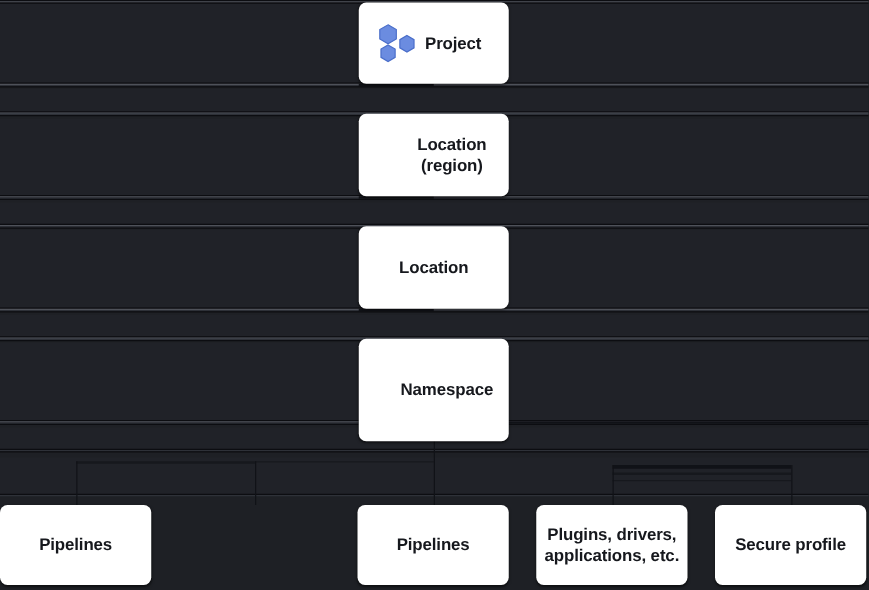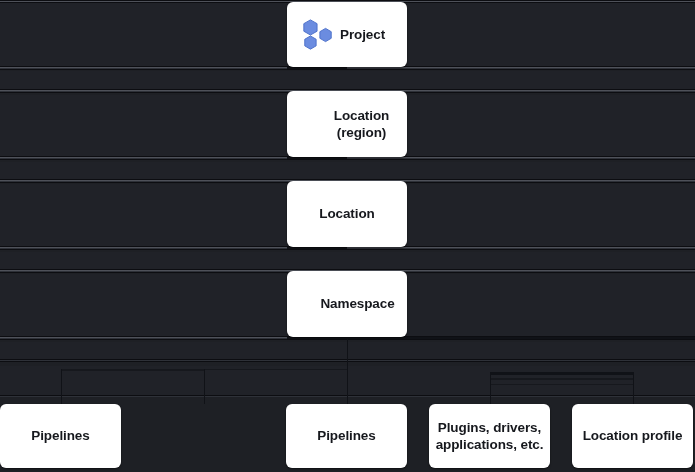--- a/index.html
+++ b/index.html
@@ -208,35 +208,35 @@
 
   <div class="card" style="left:287px;top:91px;width:120px;height:66px;padding-left:29px;">
     <span class="card-label">Location
 (region)</span>
   </div>
 
   <div class="card" style="left:287px;top:181px;width:120px;height:66px;">
     <span class="card-label">Location</span>
   </div>
 
-  <div class="card" style="left:287px;top:271px;width:120px;height:66px;padding-left:21px;">
+  <div class="card" style="left:287px;top:271px;width:120px;height:82px;padding-left:21px;">
     <span class="card-label">Namespace</span>
   </div>
 
   <div class="card" style="left:0px;top:404px;width:121px;height:64px;">
     <span class="card-label">Pipelines</span>
   </div>
 
 
   <div class="card" style="left:429px;top:404px;width:121px;height:64px;">
     <span class="card-label">Plugins, drivers,
 applications, etc.</span>
   </div>
 
   <div class="card" style="left:286px;top:404px;width:121px;height:64px;">
     <span class="card-label">Pipelines</span>
   </div>
 
   <div class="card" style="left:572px;top:404px;width:121px;height:64px;">
-    <span class="card-label">Location profile</span>
+    <span class="card-label">Secure profile</span>
   </div>
 
 </div>
 
 </body></html>

